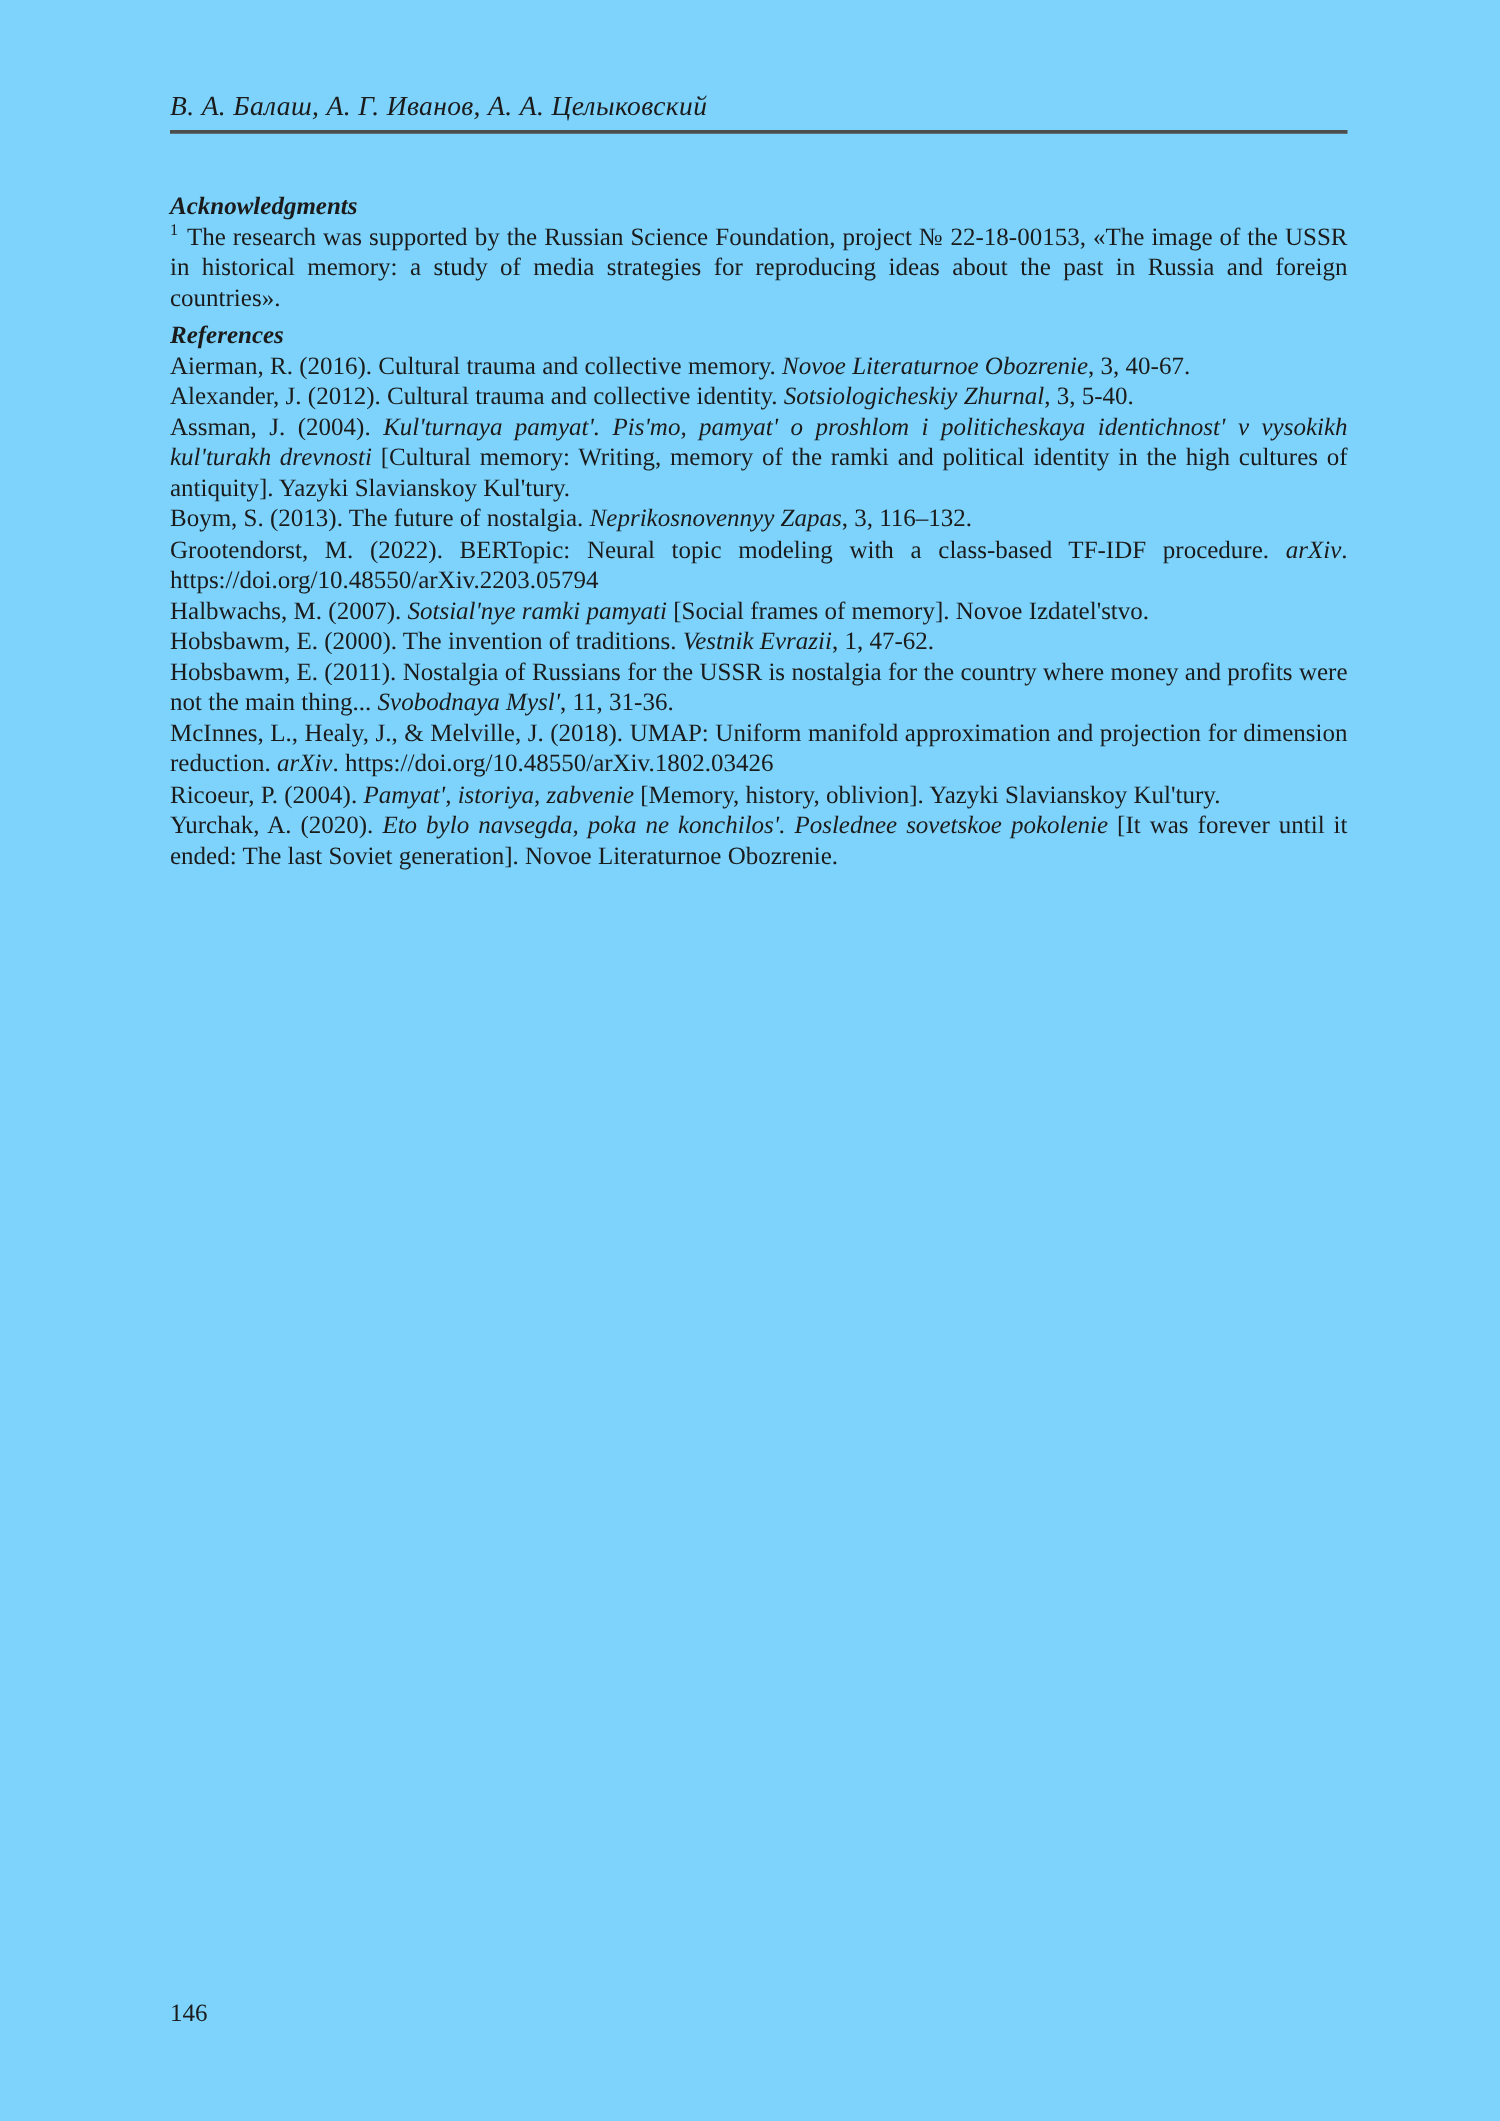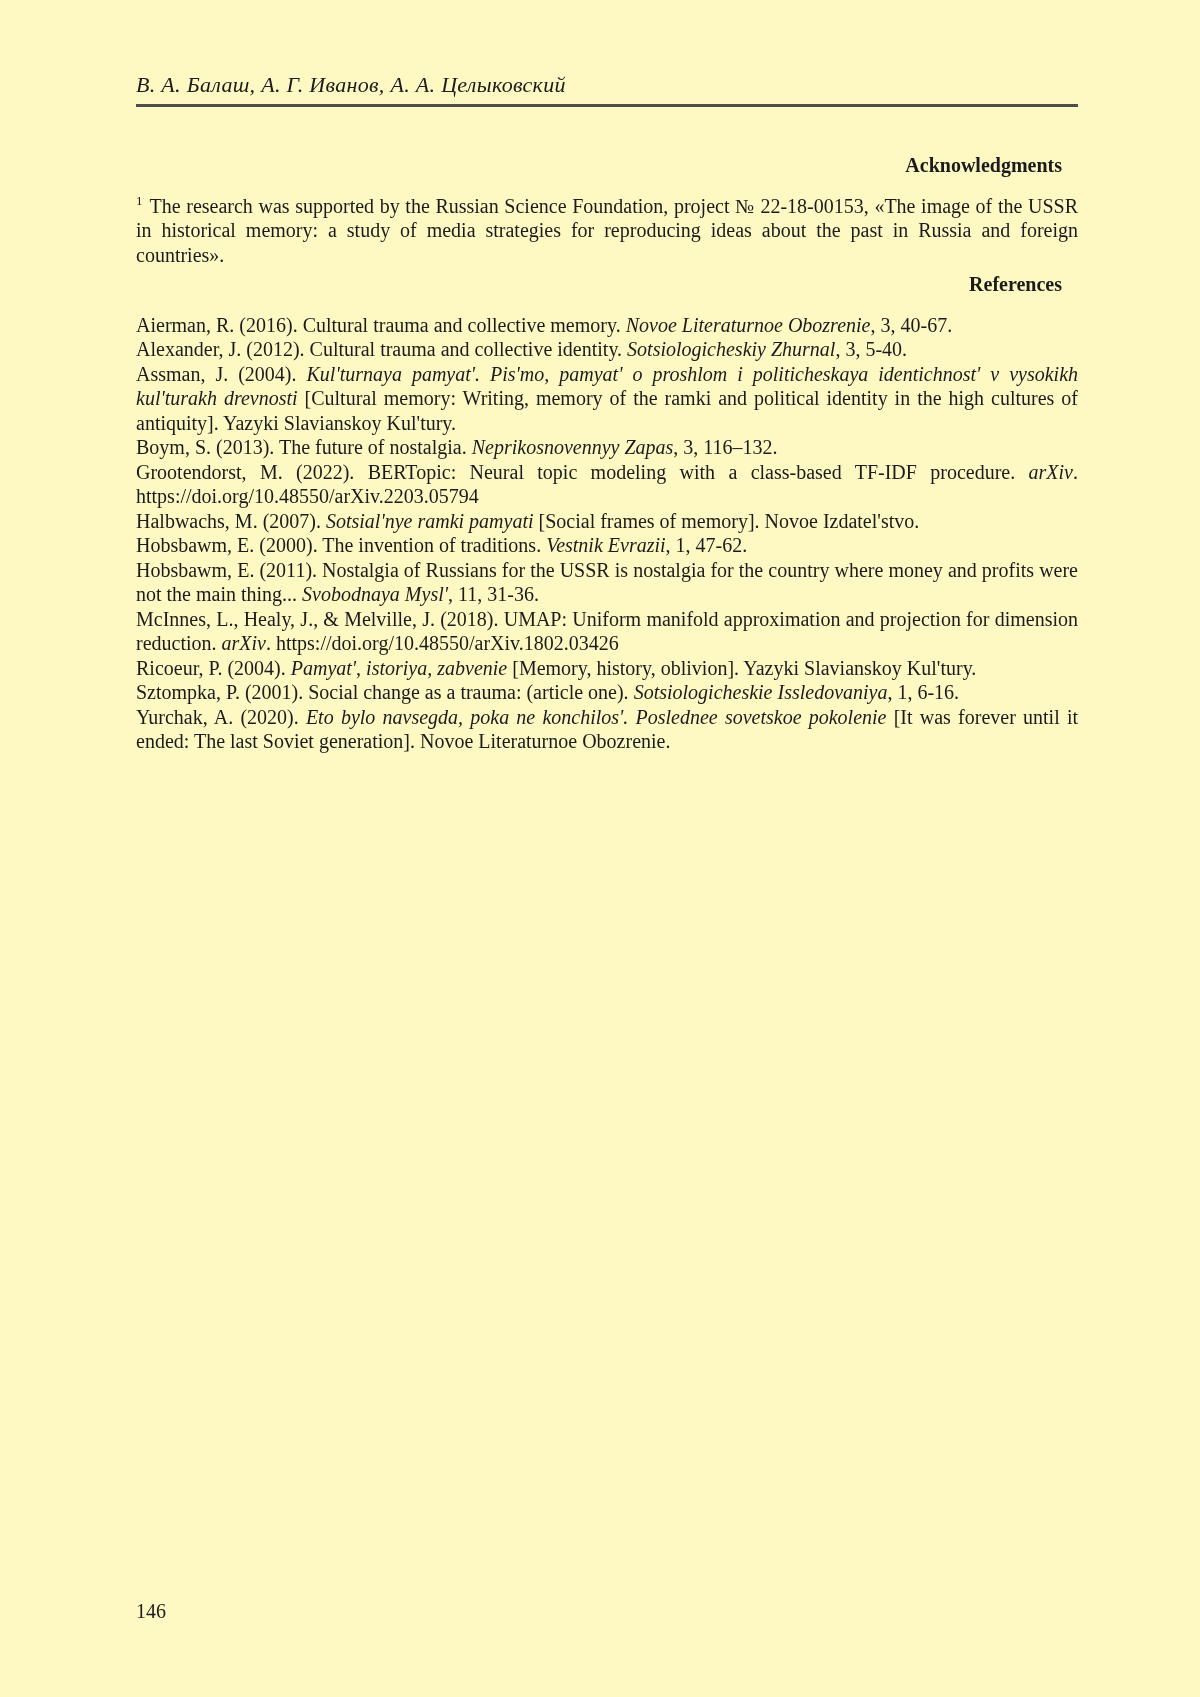--- a/index.html
+++ b/index.html
@@ -4,21 +4,21 @@
 <style>
   html, body {
     margin: 0;
     padding: 0;
     background: #ffffff;
   }
   .page {
     position: relative;
     width: 1200px;
     height: 1697px;
-    background: #fef9c3;
+    background: #7dd3fc;
     font-family: "Liberation Serif", serif;
     color: #1b1b1b;
     overflow: hidden;
   }
   .content {
     position: absolute;
     left: 136px;
     top: 0;
     width: 942px;
   }
@@ -28,25 +28,26 @@
     line-height: 1.2;
     font-style: italic;
     letter-spacing: 0.3px;
   }
   .head-rule {
     margin-top: 6px;
     height: 3px;
     background: #4d4d4d;
   }
   .section-heading {
-    text-align: right;
+    text-align: left;
     font-weight: 700;
+    font-style: italic;
     font-size: 20px;
     line-height: 24.5px;
-    margin: 16px;
+    margin: 0;
   }
   .ack-heading { margin-top: 46px; }
   .ref-heading { margin-top: 5px; }
   .footnote, .ref {
     margin: 0;
     font-size: 20px;
     line-height: 24.5px;
     text-align: justify;
   }
   .footnote sup {
@@ -86,20 +87,19 @@
         <p class="ref"><span>Aierman, R. (2016). Cultural trauma and collective memory. </span><em>Novoe Literaturnoe Obozrenie</em><span>, 3, 40-67.</span></p>
         <p class="ref"><span>Alexander, J. (2012). Cultural trauma and collective identity. </span><em>Sotsiologicheskiy Zhurnal</em><span>, 3, 5-40.</span></p>
         <p class="ref"><span>Assman, J. (2004). </span><em>Kul'turnaya pamyat'. Pis'mo, pamyat' o proshlom i politicheskaya identichnost' v vysokikh kul'turakh drevnosti</em><span> [Cultural memory: Writing, memory of the ramki and political identity in the high cultures of antiquity]. Yazyki Slavianskoy Kul'tury.</span></p>
         <p class="ref"><span>Boym, S. (2013). The future of nostalgia. </span><em>Neprikosnovennyy Zapas</em><span>, 3, 116–132.</span></p>
         <p class="ref"><span>Grootendorst, M. (2022). BERTopic: Neural topic modeling with a class-based TF-IDF procedure. </span><em>arXiv</em><span>. https://doi.org/10.48550/arXiv.2203.05794</span></p>
         <p class="ref"><span>Halbwachs, M. (2007). </span><em>Sotsial'nye ramki pamyati</em><span> [Social frames of memory]. Novoe Izdatel'stvo.</span></p>
         <p class="ref"><span>Hobsbawm, E. (2000). The invention of traditions. </span><em>Vestnik Evrazii</em><span>, 1, 47-62.</span></p>
         <p class="ref"><span>Hobsbawm, E. (2011). Nostalgia of Russians for the USSR is nostalgia for the country where money and profits were not the main thing... </span><em>Svobodnaya Mysl'</em><span>, 11, 31-36.</span></p>
         <p class="ref"><span>McInnes, L., Healy, J., &amp; Melville, J. (2018). UMAP: Uniform manifold approximation and projection for di­mension reduction. </span><em>arXiv</em><span>. https://doi.org/10.48550/arXiv.1802.03426</span></p>
         <p class="ref"><span>Ricoeur, P. (2004). </span><em>Pamyat', istoriya, zabvenie</em><span> [Memory, history, oblivion]. Yazyki Slavianskoy Kul'tury.</span></p>
-        <p class="ref"><span>Sztompka, P. (2001). Social change as a trauma: (article one). </span><em>Sotsiologicheskie Issledovaniya</em><span>, 1, 6-16.</span></p>
         <p class="ref"><span>Yurchak, A. (2020). </span><em>Eto bylo navsegda, poka ne konchilos'. Poslednee sovetskoe pokolenie</em><span> [It was forever until it ended: The last Soviet generation]. Novoe Literaturnoe Obozrenie.</span></p>
       </div>
 
   </div>
 
   <div class="page-number">146</div>
 </div>
 
 </body></html>

